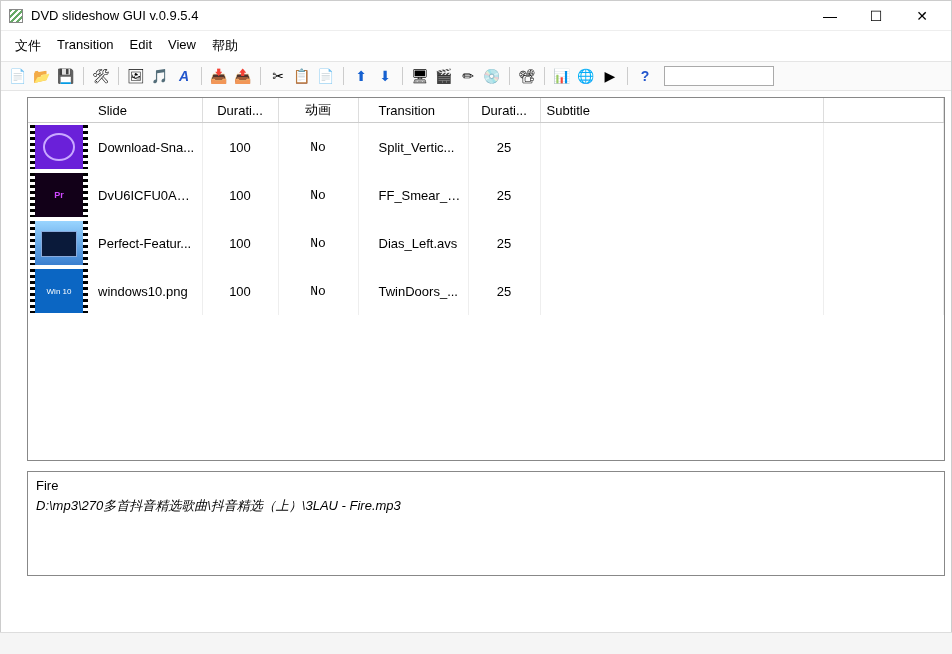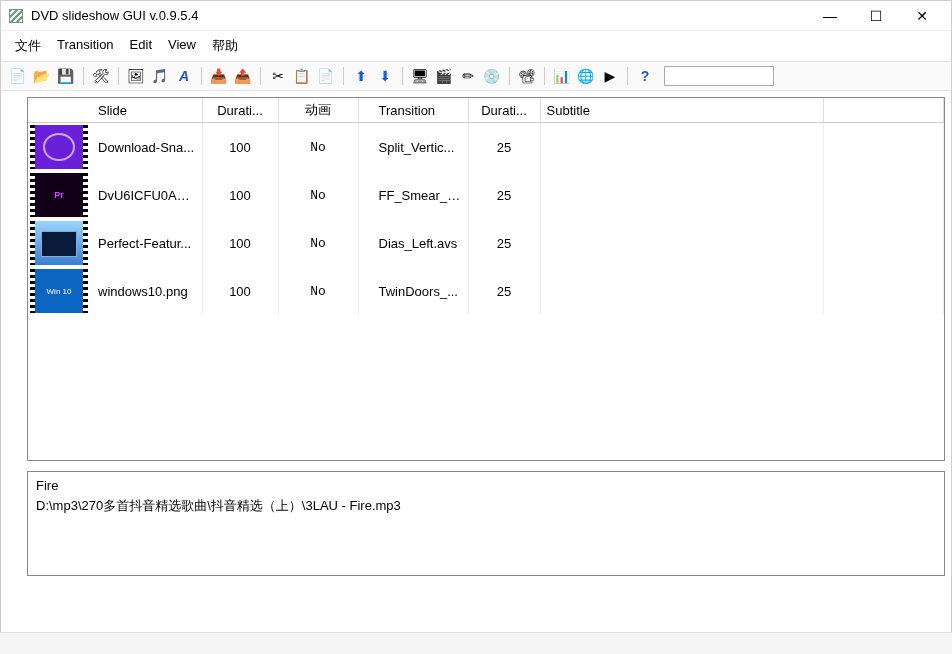--- a/index.html
+++ b/index.html
@@ -156,21 +156,21 @@
 
   th:nth-child(1){ border-right:none; }
 
   .audio-wrap {
     margin-top: 10px;
     border: 1px solid #888;
     padding: 4px 8px 60px 8px;
     background:#fff;
   }
   .audio-header { font-size:13px; padding:2px 0 4px 0; }
-  .audio-path { font-size:13px; }
+  .audio-path { font-size:13px;font-style:italic; }
 
   .statusbar {
     position:absolute; bottom:0; left:0; right:0;
     height:22px;
     border-top:1px solid #ddd;
     background:#f5f5f5;
   }
 </style>
 </head>
 <body>

